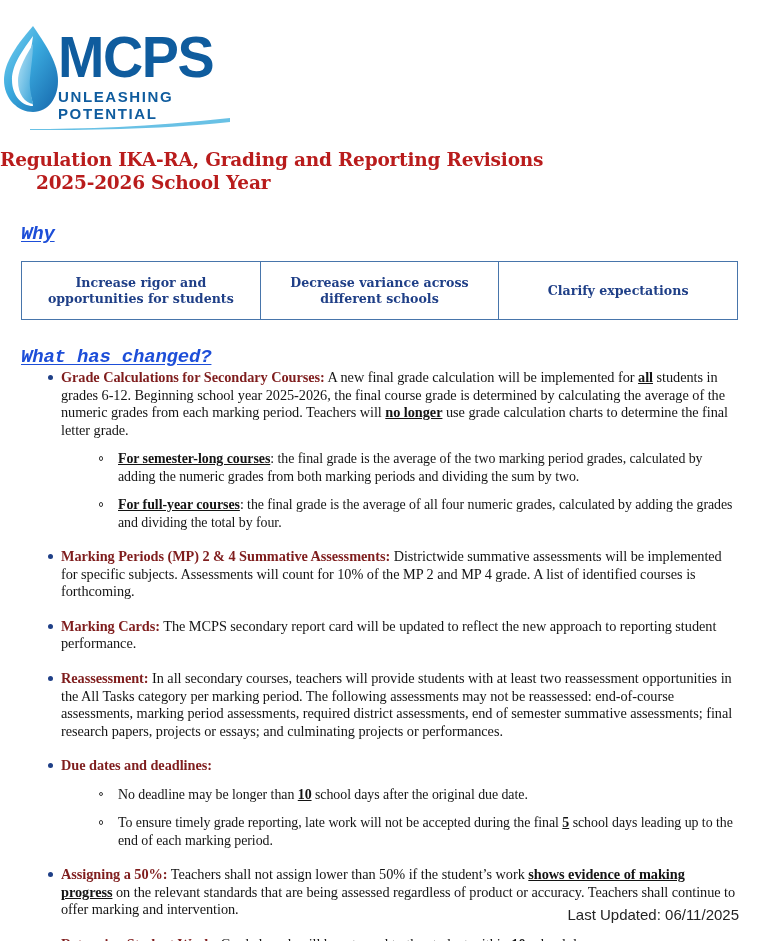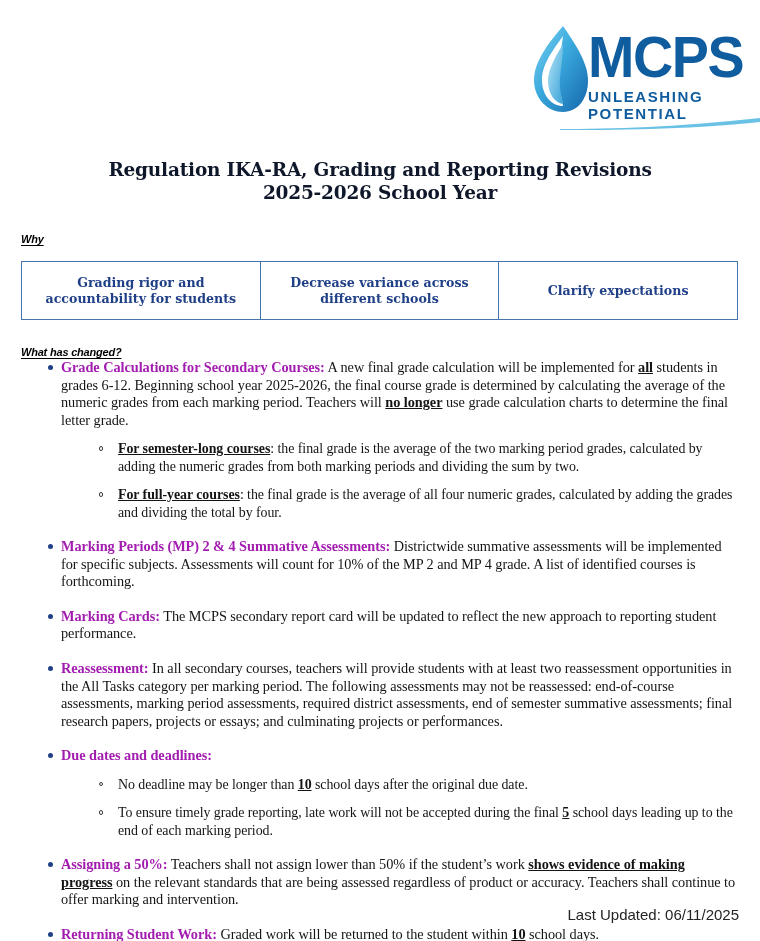--- a/index.html
+++ b/index.html
@@ -14,21 +14,21 @@
     font-family: "Liberation Serif", "DejaVu Serif", serif;
     color: #1a1a1a;
     overflow: hidden;
   }
 
   
   .logo-wrap {
     width: 100%;
     padding-top: 22px;
     display: flex;
-    justify-content: flex-end;
+    justify-content: flex-start;
     align-items: flex-start;
   }
   .logo {
     position: relative;
     width: 230px;
     height: 105px;
   }
   .logo-flame {
     position: absolute;
     left: 0;
@@ -65,43 +65,42 @@
   .logo-swoosh {
     position: absolute;
     left: 30px;
     top: 96px;
     width: 200px;
     height: 12px;
   }
 
   
   .doc-title {
-    text-align: center;
-    color: #0f172a;
+    color: #b91c1c;
     font-family: "DejaVu Serif", "Liberation Serif", serif;
     font-weight: bold;
     font-size: 18.5px;
     line-height: 23px;
     letter-spacing: -0.2px;
-    margin-top: 31px;
-  }
-  .doc-title .line2 { display: block; }
+    margin-top: 21px;
+  }
+  .doc-title .line2 { display: block; padding-left: 36px; }
 
   
   .content {
     padding: 0 21px 0 21px;
     margin-top: 29px;
   }
 
   .section-head {
-    color: #000000;
-    font-family: Liberation Sans, sans-serif;
+    color: #1d4ed8;
+    font-family: Liberation Mono, monospace;
     font-weight: bold;
     font-style: italic;
-    font-size: 11px;
+    font-size: 19px;
     text-decoration: underline;
     text-underline-offset: 2px;
     letter-spacing: -0.2px;
   }
 
   
   .why-table {
     width: 717px;
     border-collapse: collapse;
     margin-top: 16px;
@@ -142,21 +141,21 @@
     left: 27px;
     top: 6px;
     width: 5px;
     height: 5px;
     border-radius: 50%;
     background: #1f3f87;
   }
   .gap { margin-top: 17px !important; }
 
   .lead {
-    color: #a21caf;
+    color: #7f1d1d;
     font-weight: bold;
   }
   u.uline { text-decoration: underline; text-underline-offset: 1px; font-weight: bold; }
 
   ul.lvl2 {
     list-style: none;
     margin: 0 0 0 0;
     padding: 0 0 0 36px;
   }
   ul.lvl2 > li {
@@ -226,21 +225,21 @@
   <span class="line2">2025-2026 School Year</span>
 </div>
 
 <div class="content">
 
   <div class="section-head">Why</div>
 
   <table class="why-table">
     <tbody>
         <tr>
-      <td>Grading rigor and accountability for students</td>
+      <td>Increase rigor and opportunities for students</td>
       <td>Decrease variance across different schools</td>
       <td>Clarify expectations</td>
     </tr>
   </tbody>
     </table>
 
   <div class="section-head changed-head">What has changed?</div>
 
   <ul class="lvl1">
 

